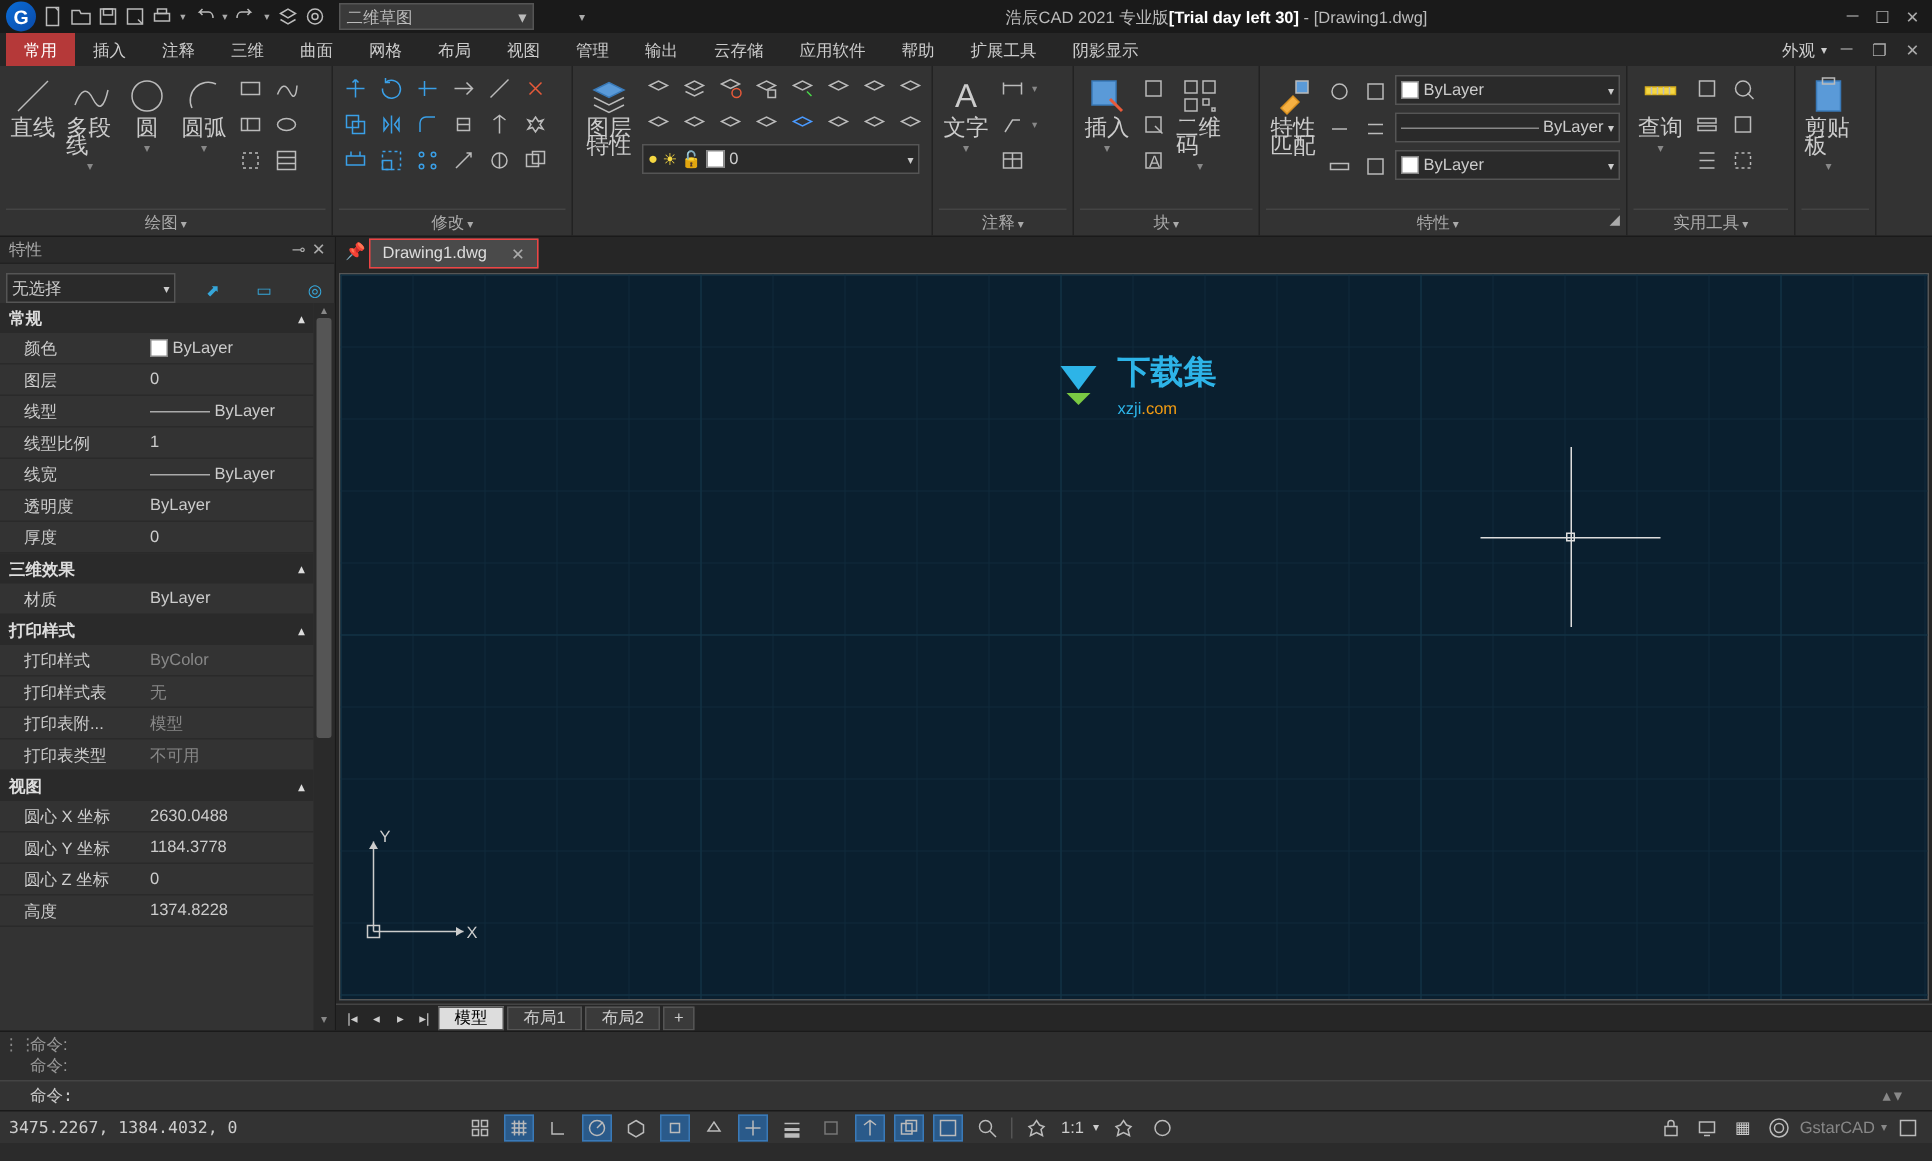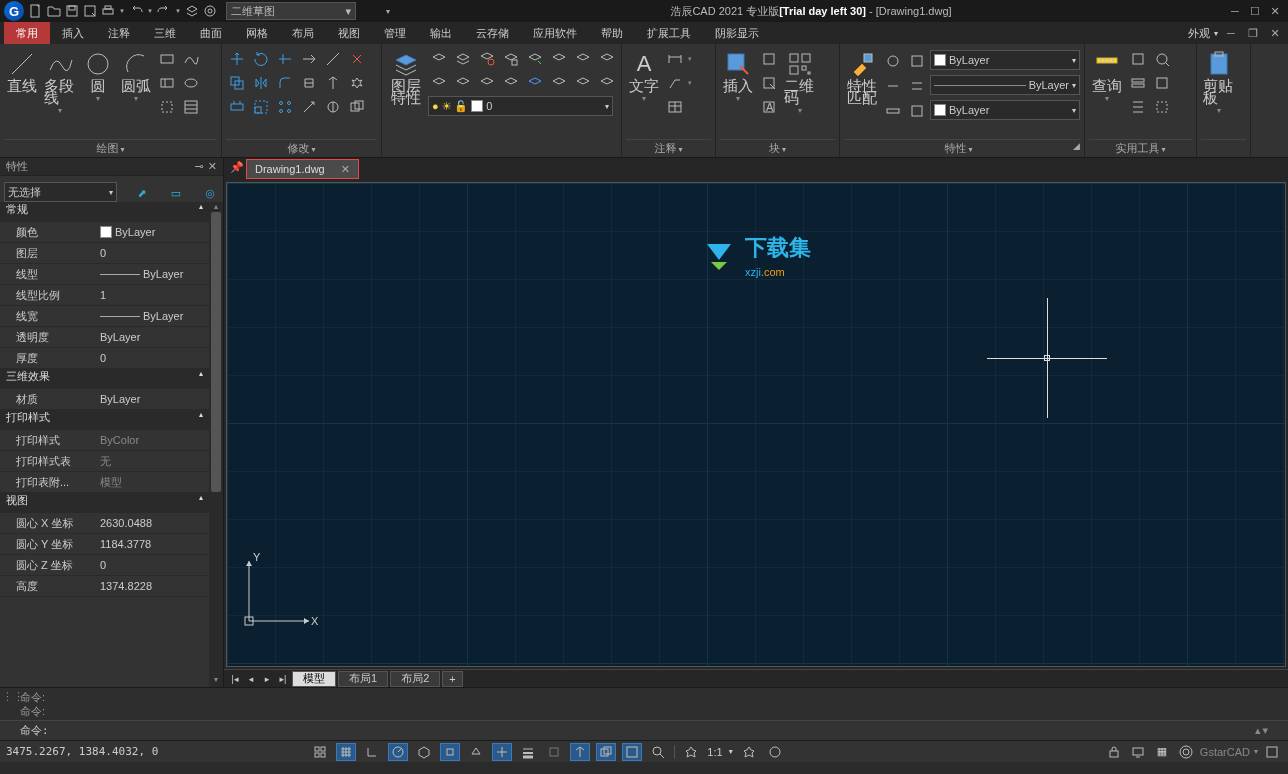--- a/index.html
+++ b/index.html
@@ -36,21 +36,21 @@
 .combo .dd{margin-left:auto;font-size:8px}
 .combo .line{flex:1;height:1px;background:#888}
 .main{display:flex;height:529px}
 .prop-panel{width:224px;background:#333;display:flex;flex-direction:column;border-right:1px solid #1a1a1a}
 .prop-title{height:18px;background:#2a2a2a;display:flex;align-items:center;padding:0 6px;color:#aaa;border-bottom:1px solid #222}
 .prop-title .ctrl{margin-left:auto;display:flex;gap:4px}
 .prop-sel{height:26px;display:flex;align-items:flex-end;padding:0 4px;gap:16px}
 .prop-sel .combo{flex:1}
 .prop-sel .ib{width:18px;height:18px;display:flex;align-items:center;justify-content:center;color:#36a6d9}
 .prop-grid{flex:1;overflow:auto;padding-right:14px;font-family:SimSun,monospace}
-.prop-cat{height:20px;background:#2a2a2a;display:flex;padding:0 6px;color:#ddd;font-weight:normal}
+.prop-cat{height:20px;background:#2a2a2a;display:flex;align-items:center;padding:0 6px;color:#ddd;font-weight:bold}
 .prop-cat .arr{margin-left:auto;font-size:8px}
 .prop-row{height:21px;display:flex;align-items:center;border-bottom:1px solid #2a2a2a}
 .prop-row .k{width:96px;padding-left:16px;color:#ccc}
 .prop-row .v{flex:1;padding-left:4px;color:#ccc;display:flex;align-items:center;gap:3px}
 .prop-row .v .sw{width:12px;height:12px;border:1px solid #888;background:#fff}
 .prop-scrollbar{position:absolute;right:0;top:44px;bottom:0;width:14px;background:#2a2a2a}
 .prop-scrollbar .thumb{position:absolute;left:2px;right:2px;top:10px;height:280px;background:#555;border-radius:2px}
 .prop-scrollbar .ar{position:absolute;left:0;right:0;height:12px;text-align:center;color:#888;font-size:8px}
 .canvas-area{flex:1;display:flex;flex-direction:column;background:#262626}
 .doc-tabs{height:22px;display:flex;align-items:center;padding-left:6px;gap:0}
@@ -807,20 +807,24 @@
           <div class="v" style="color:#888">ByColor</div>
         </div>
       <div class="prop-row">
           <div class="k">打印样式表</div>
           <div class="v" style="color:#888">无</div>
         </div>
       <div class="prop-row">
           <div class="k">打印表附...</div>
           <div class="v" style="color:#888">模型</div>
         </div>
+      <div class="prop-row">
+          <div class="k">打印表类型</div>
+          <div class="v" style="color:#888">不可用</div>
+        </div>
       <div class="prop-cat">
           <span>视图</span>
           <span class="arr">▴</span>
         </div>
       <div class="prop-row">
           <div class="k">圆心 X 坐标</div>
           <div class="v">2630.0488</div>
         </div>
       <div class="prop-row">
           <div class="k">圆心 Y 坐标</div>

